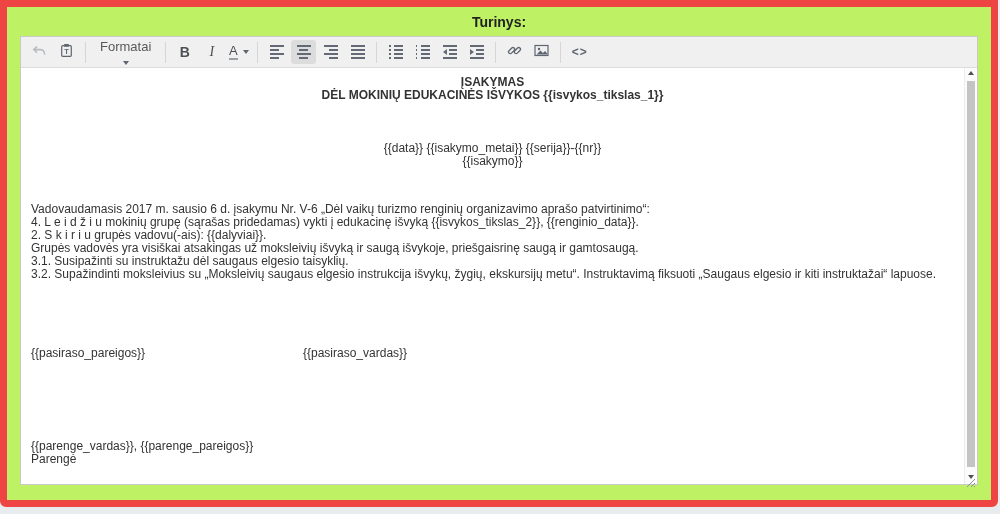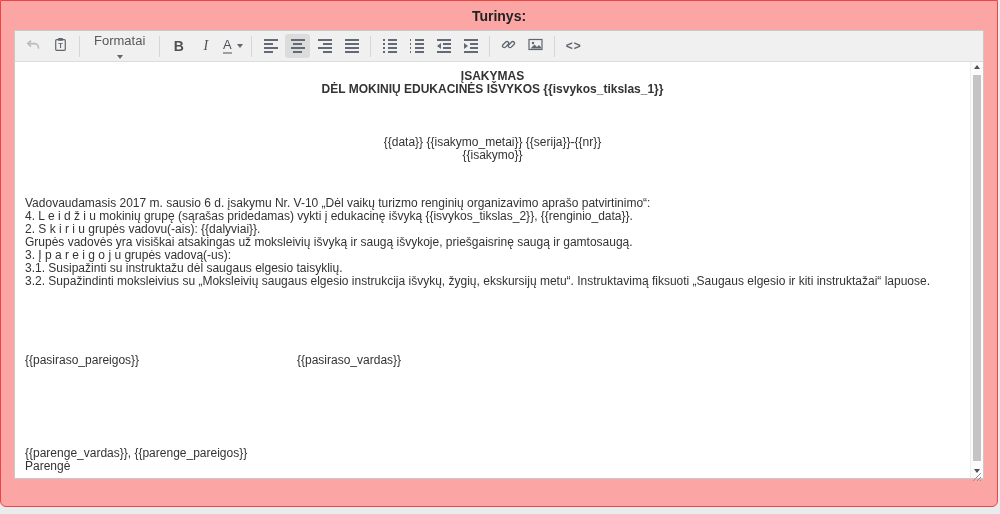--- a/index.html
+++ b/index.html
@@ -1,16 +1,16 @@
 <!DOCTYPE html>
 <html><head>
 <meta charset="utf-8">
 <style>
   html,body{margin:0;padding:0;background:#e9ecef;font-family:"Liberation Sans",sans-serif;}
-  .card{position:relative;width:998px;height:507px;background:#fca5a5;border:1px solid #ef4444;
+  .card{position:relative;width:998px;height:507px;background:#bef264;border:7px solid #ef4444;
         border-radius:0 0 6px 6px;box-sizing:border-box;overflow:hidden;}
   .panel-title{height:29px;display:flex;align-items:center;justify-content:center;
         font-weight:bold;font-size:14px;color:#222;}
   .editor{margin:0 13px;border:1px solid #c9c9c9;background:#fff;}
   
   .tb{height:30px;background:#f0f0f0;display:flex;align-items:center;padding:0 5px;
       border-bottom:1px solid #dcdcdc;}
   .btn{height:24px;min-width:25px;display:flex;align-items:center;justify-content:center;
        border-radius:3px;margin:0 1px;color:#5f6670;cursor:pointer;box-sizing:border-box;}
   .btn.active{background:#dcdcdc;}
@@ -214,25 +214,24 @@
       <div class="doc">
         <div class="line c bold">ĮSAKYMAS</div>
         <div class="line c bold">DĖL MOKINIŲ EDUKACINĖS IŠVYKOS {{isvykos_tikslas_1}}</div>
 
         <div class="blk-date">
           <div class="line c">{{data}} {{isakymo_metai}} {{serija}}-{{nr}}</div>
           <div class="line c">{{isakymo}}</div>
         </div>
 
         <div class="blk-body">
-          <div class="line">Vadovaudamasis 2017 m. sausio 6 d. įsakymu Nr. V-10 „Dėl vaikų turizmo renginių organizavimo aprašo patvirtinimo“:</div>
+          <div class="line">Vadovaudamasis 2017 m. sausio 6 d. įsakymu Nr. V-6 „Dėl vaikų turizmo renginių organizavimo aprašo patvirtinimo“:</div>
           <div class="line">4. L e i d ž i u mokinių grupę (sąrašas pridedamas) vykti į edukacinę išvyką {{isvykos_tikslas_2}}, {{renginio_data}}.</div>
           <div class="line">2. S k i r i u grupės vadovu(-ais): {{dalyviai}}.</div>
           <div class="line">Grupės vadovės yra visiškai atsakingas už moksleivių išvyką ir saugą išvykoje, priešgaisrinę saugą ir gamtosaugą.</div>
-          <div class="line">3. Į p a r e i g o j u grupės vadovą(-us):</div>
           <div class="line">3.1. Susipažinti su instruktažu dėl saugaus elgesio taisyklių.</div>
           <div class="line">3.2. Supažindinti moksleivius su „Moksleivių saugaus elgesio instrukcija išvykų, žygių, ekskursijų metu“. Instruktavimą fiksuoti „Saugaus elgesio ir kiti instruktažai“ lapuose.</div>
         </div>
 
         <div class="sig">
           <span class="l">{{pasiraso_pareigos}}</span>
           <span>{{pasiraso_vardas}}</span>
         </div>
 
         <div class="blk-foot">

